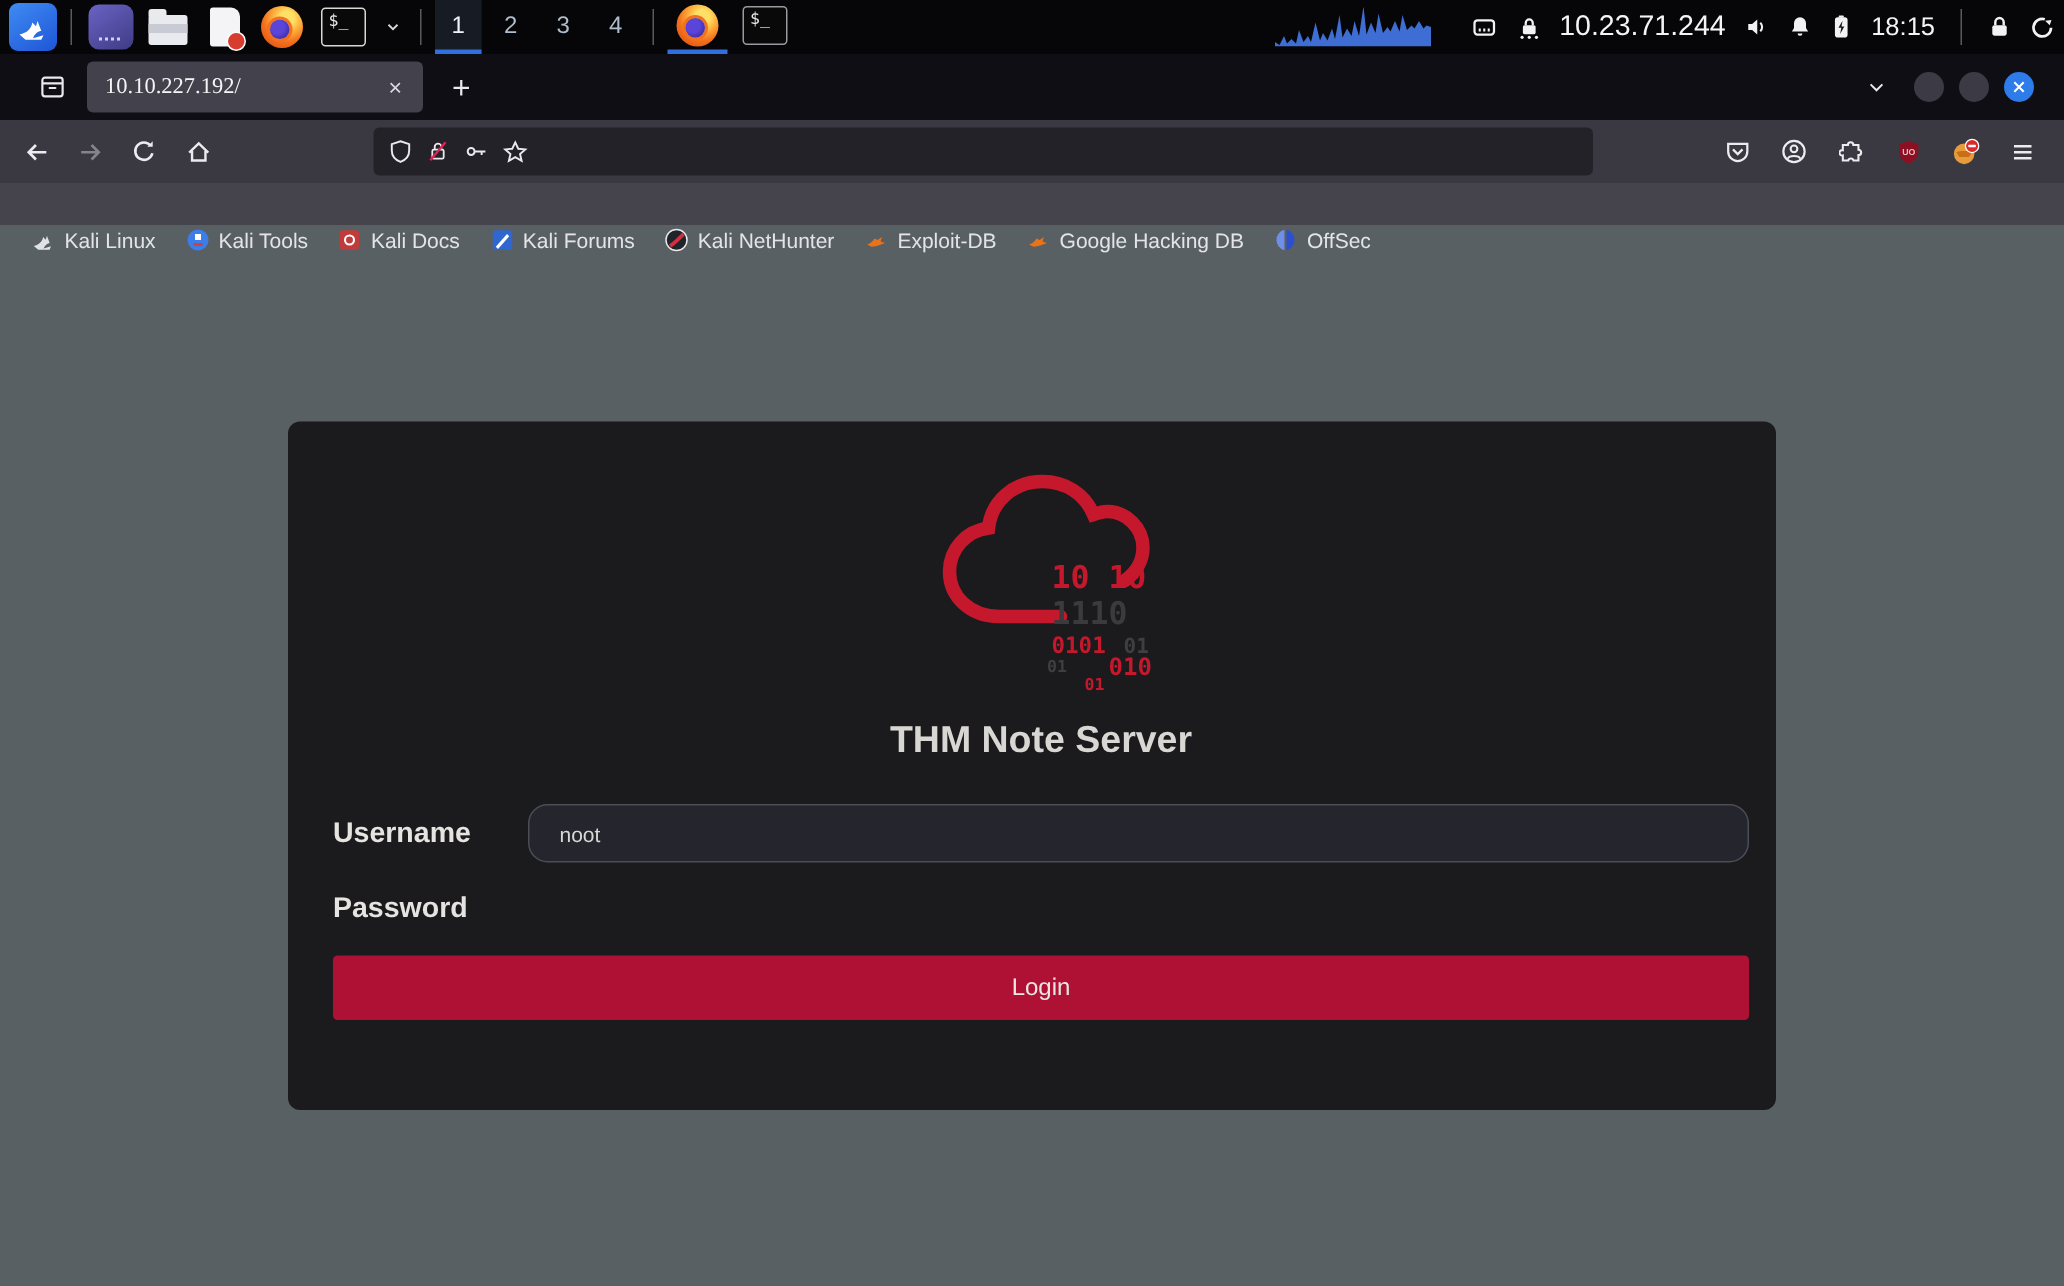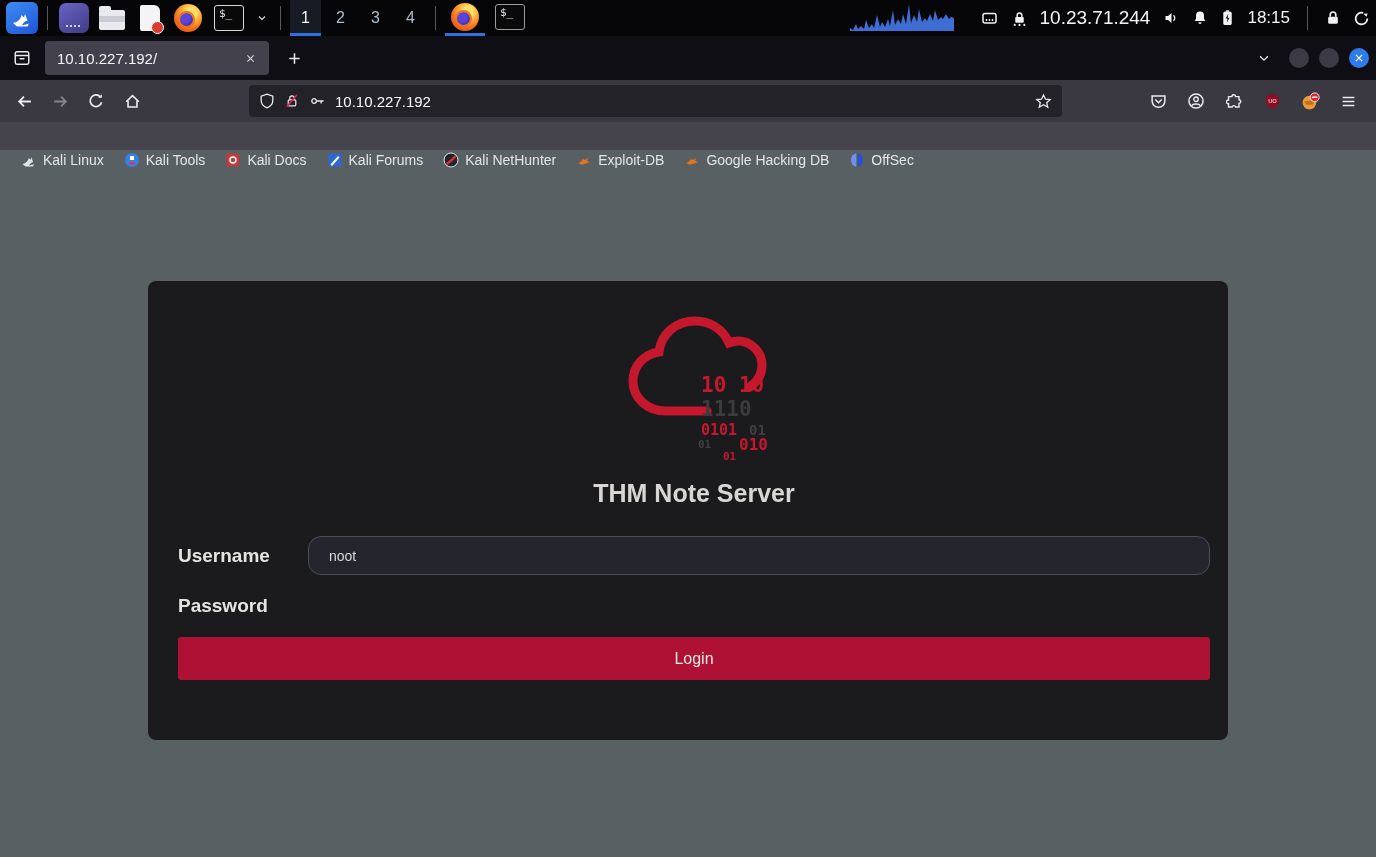--- a/index.html
+++ b/index.html
@@ -33,21 +33,21 @@
   .task { height:36px; display:flex; align-items:center; justify-content:center; padding:0 6px;
      border-bottom:3px solid transparent; }
   .task.active { border-bottom-color:#2f6fe0; }
   .panel-right { margin-left:auto; display:flex; align-items:center; gap:12px; color:#f2f2f4; }
   .panel-right svg { display:block; }
   .ip-text { font-size:19px; color:#f4f4f6; }
   .clock { font-size:17px; color:#f4f4f6; }
   .netgraph { align-self:flex-end; margin-bottom:1px; }
 
   
-  .tabbar { height:44px; background:#0e0e14; display:flex; align-items:center; padding:0 7px; }
+  .tabbar { height:44px; background:#0e0e14; display:flex; align-items:center; padding:0 20px;font-family:Liberation Serif, serif; }
   .icon-btn { display:flex; align-items:center; justify-content:center; width:30px; height:30px; border-radius:4px;
      color:#e9e9ee; flex:none; }
   .tab { width:224px; height:34px; margin-left:8px; background:#42414c; border-radius:4px; display:flex;
      align-items:center; padding:0 8px 0 12px; color:#f5f5f8; font-size:15px; }
   .tab-title { flex:1; white-space:nowrap; overflow:hidden; }
   .tab-close { color:#d6d6dc; width:22px; height:22px; display:flex; align-items:center; justify-content:center; border-radius:3px; }
   .newtab { margin-left:10px; }
   .tabbar-right { margin-left:auto; display:flex; align-items:center; gap:10px; }
   .winbtn { width:20px; height:20px; border-radius:50%; background:#3c3b45; }
   .winbtn.close { background:#2e7bea; display:flex; align-items:center; justify-content:center; color:#fff; }
@@ -59,21 +59,21 @@
      display:flex; align-items:center; padding:0 10px; gap:9px; color:#e9e9ee; }
   .url-text { font-size:15px; color:#fbfbfe; flex:1; }
   .nav-right { margin-left:auto; display:flex; align-items:center; gap:2px; padding-right:4px; }
 
   .bookmarks { height:28px; background:#45444c; display:flex; align-items:center; padding:0 14px; gap:6px; }
   .bm { display:flex; align-items:center; gap:6px; padding:0 7px; height:24px; border-radius:3px;
      color:#e4e4e8; font-size:14px; white-space:nowrap;margin-top:47px; }
 
   
   .content { height:707px; background:#596063; }
-  .card { width:1080px; height:459px; margin:0 auto; position:relative; top:131px;
+  .card { width:992px; height:459px; margin:0 auto; position:relative; top:131px;
      background:#1b1b1d; border-radius:8px; padding:24px 18px 0 30px; }
   .logo-wrap { display:flex; justify-content:center; }
   .page-title { margin-top:16px; text-align:center; color:#d9d7d3; font-size:25px; font-weight:bold; }
   .form { margin-top:28px; }
   .form-row { display:flex; align-items:center; margin-bottom:20px; }
   .form-label { width:130px; color:#e6e4e1; font-size:19px; font-weight:bold; flex:none; }
   .text-input { flex:1; height:39px; background:#24252d; border:1px solid #4d4d58; border-radius:13px;
      color:#dad8d5; font-size:14px; padding:0 20px; font-family:"Liberation Sans",sans-serif; outline:none; }
   .login-btn { width:100%; height:43px; background:#ae1134; border:none; border-radius:3px;
      color:#e9e7e4; font-size:16px; font-family:"Liberation Sans",sans-serif; cursor:pointer; }
@@ -246,21 +246,20 @@
       </svg>
       <svg class="ic" width="16" height="16" viewBox="0 0 16 16">
         <rect x="4.2" y="6.8" width="7.6" height="6" rx="1" fill="none" stroke="currentColor" stroke-width="1.2"></rect>
         <path d="M5.8 6.8V5a2.2 2.2 0 0 1 4.4 0v1.8" fill="none" stroke="currentColor" stroke-width="1.2"></path>
         <path d="M2.8 13.8L13 1.8" stroke="#de2350" stroke-width="1.6"></path>
       </svg>
       <svg class="ic" width="17" height="16" viewBox="0 0 16 16">
         <circle cx="4.6" cy="8" r="2.3" fill="none" stroke="currentColor" stroke-width="1.3"></circle>
         <path d="M6.9 8h7.2M11.6 8v2.4" fill="none" stroke="currentColor" stroke-width="1.3"></path>
       </svg>
-      <span class="url-text">10.10.227.192</span>
       <svg class="ic" width="17" height="17" viewBox="0 0 16 16">
         <path d="M8 1.8l1.9 4 4.4.4-3.3 2.9 1 4.3L8 11.1l-4 2.3 1-4.3-3.3-2.9 4.4-.4z" fill="none" stroke="currentColor" stroke-width="1.2"></path>
       </svg>
     </div>
 
     <div class="nav-right">
       <div class="nav-btn">
         <svg class="ic" width="17" height="17" viewBox="0 0 16 16">
             <path d="M2 2.8h12v4.7a6 6 0 0 1-12 0z" fill="none" stroke="currentColor" stroke-width="1.4"></path>
             <path d="M5 6.2l3 3 3-3" fill="none" stroke="currentColor" stroke-width="1.4"></path>

